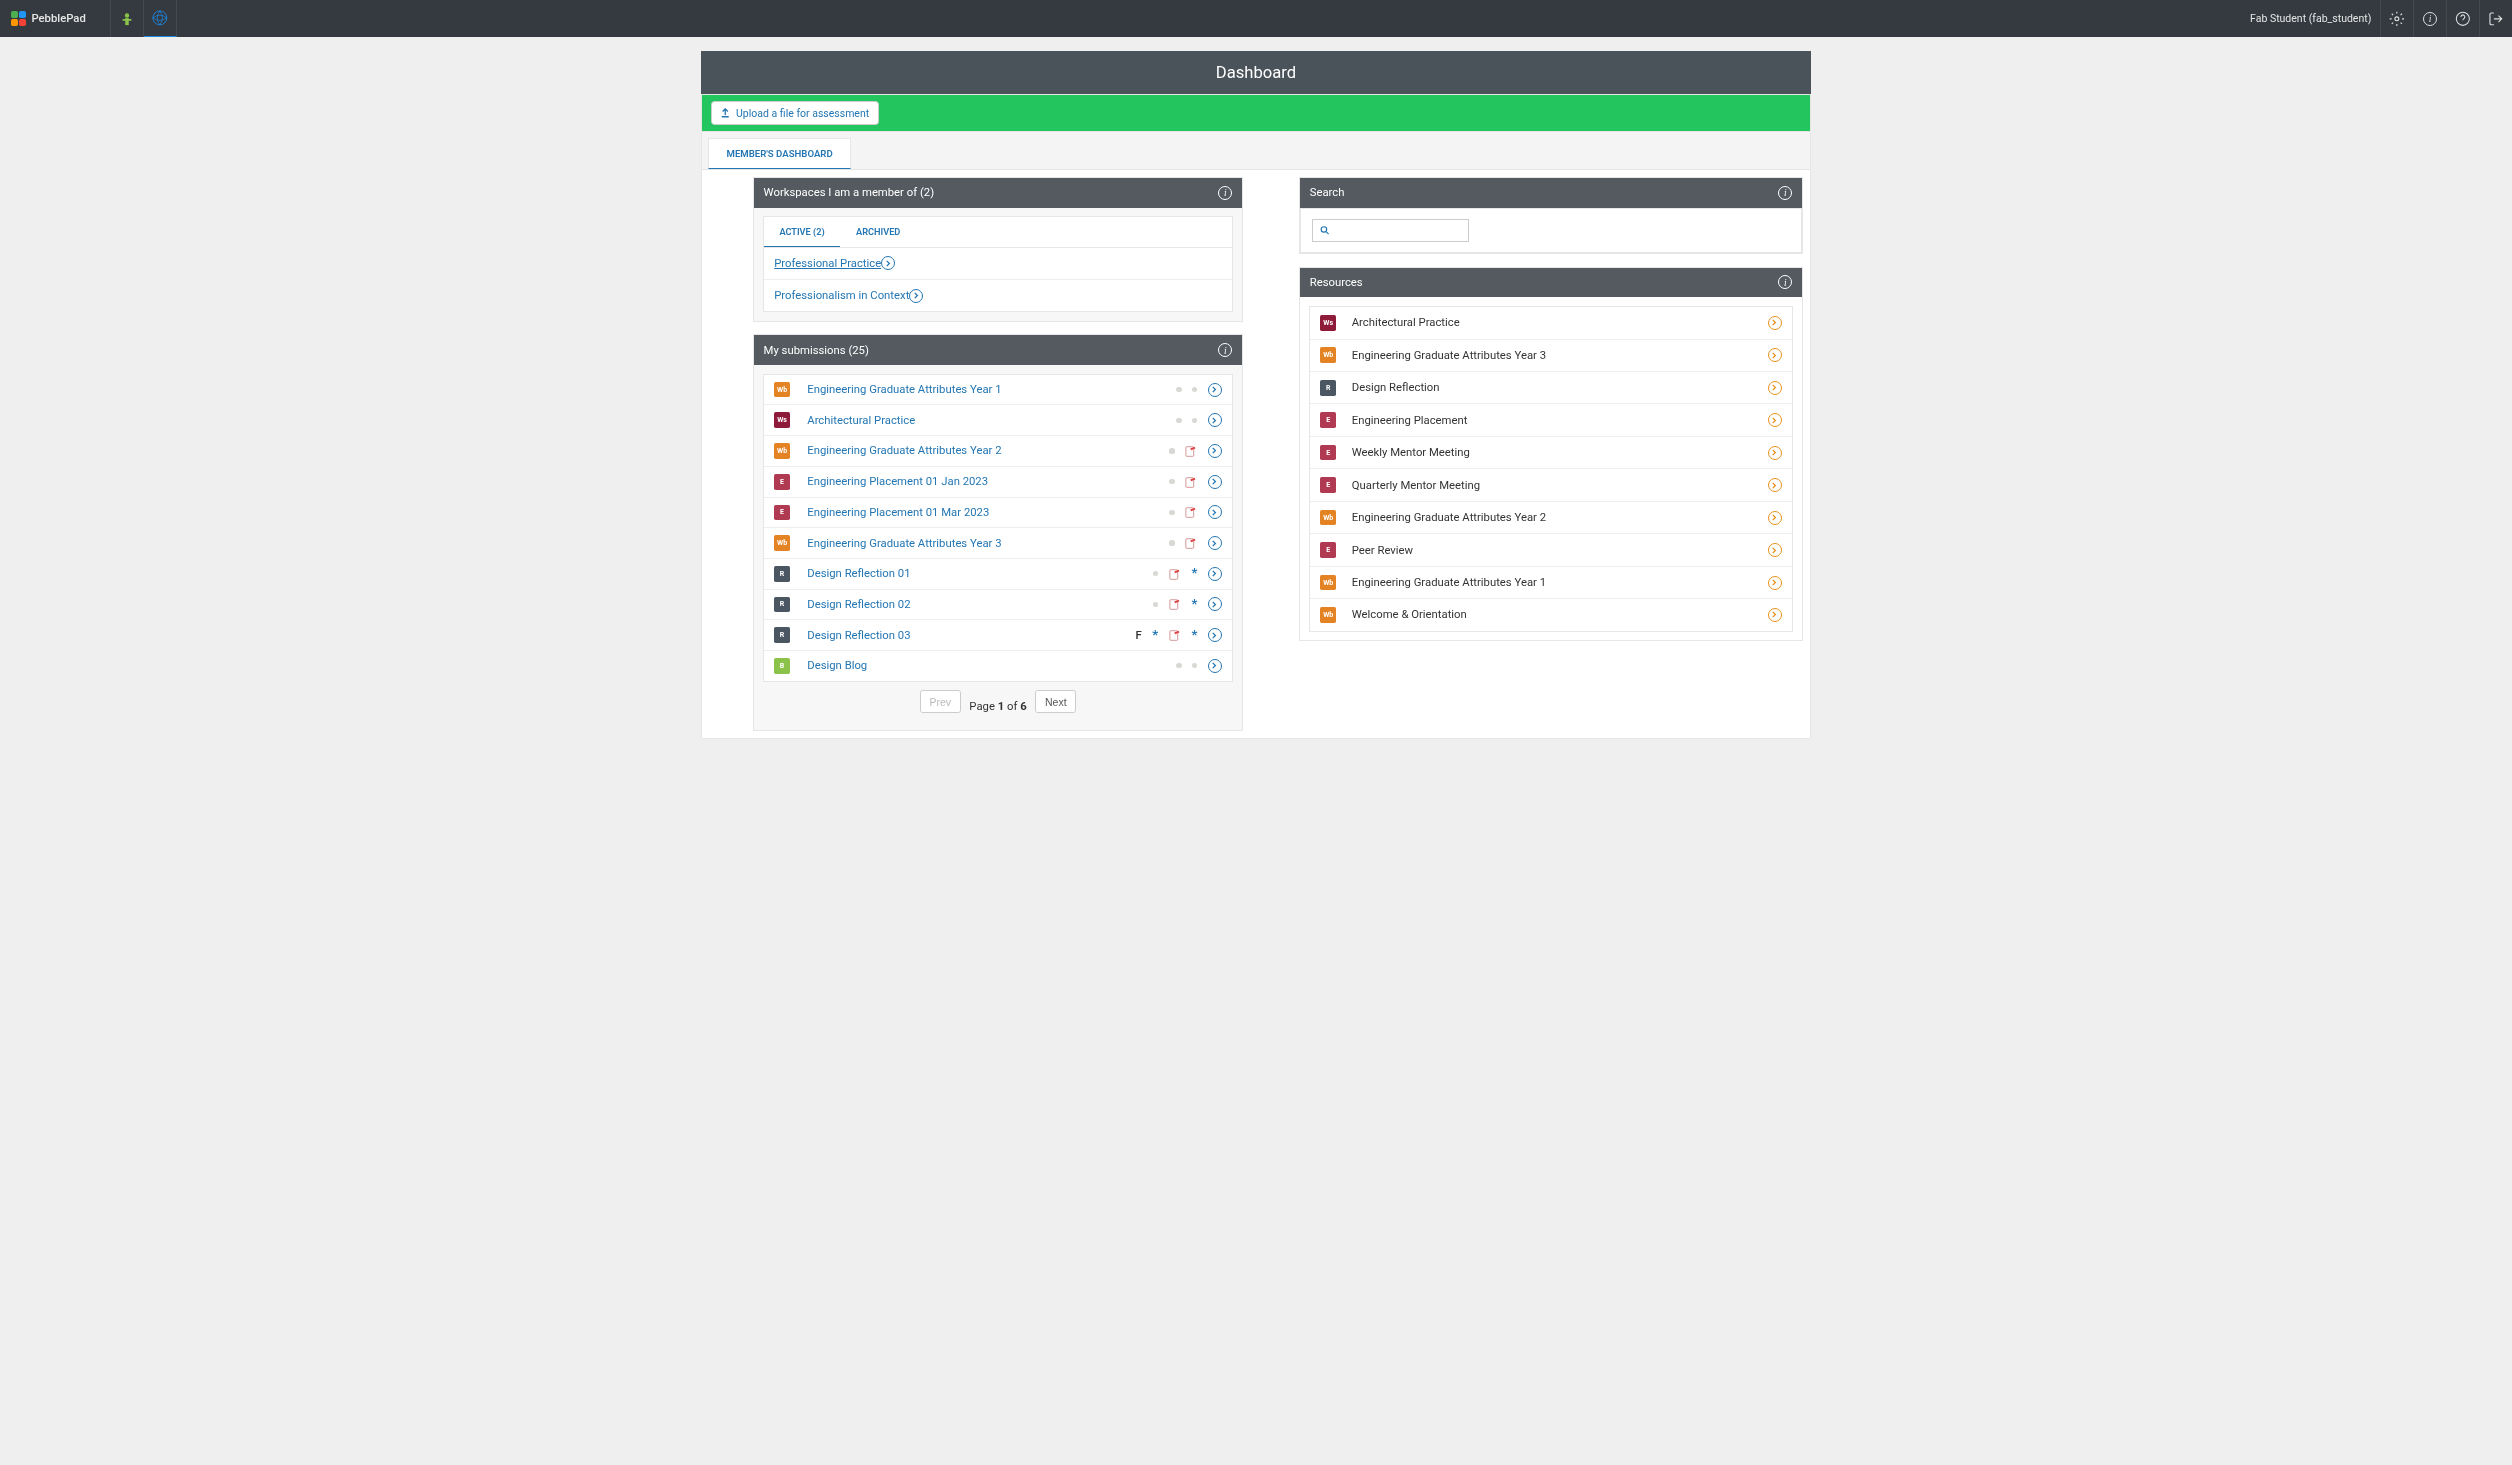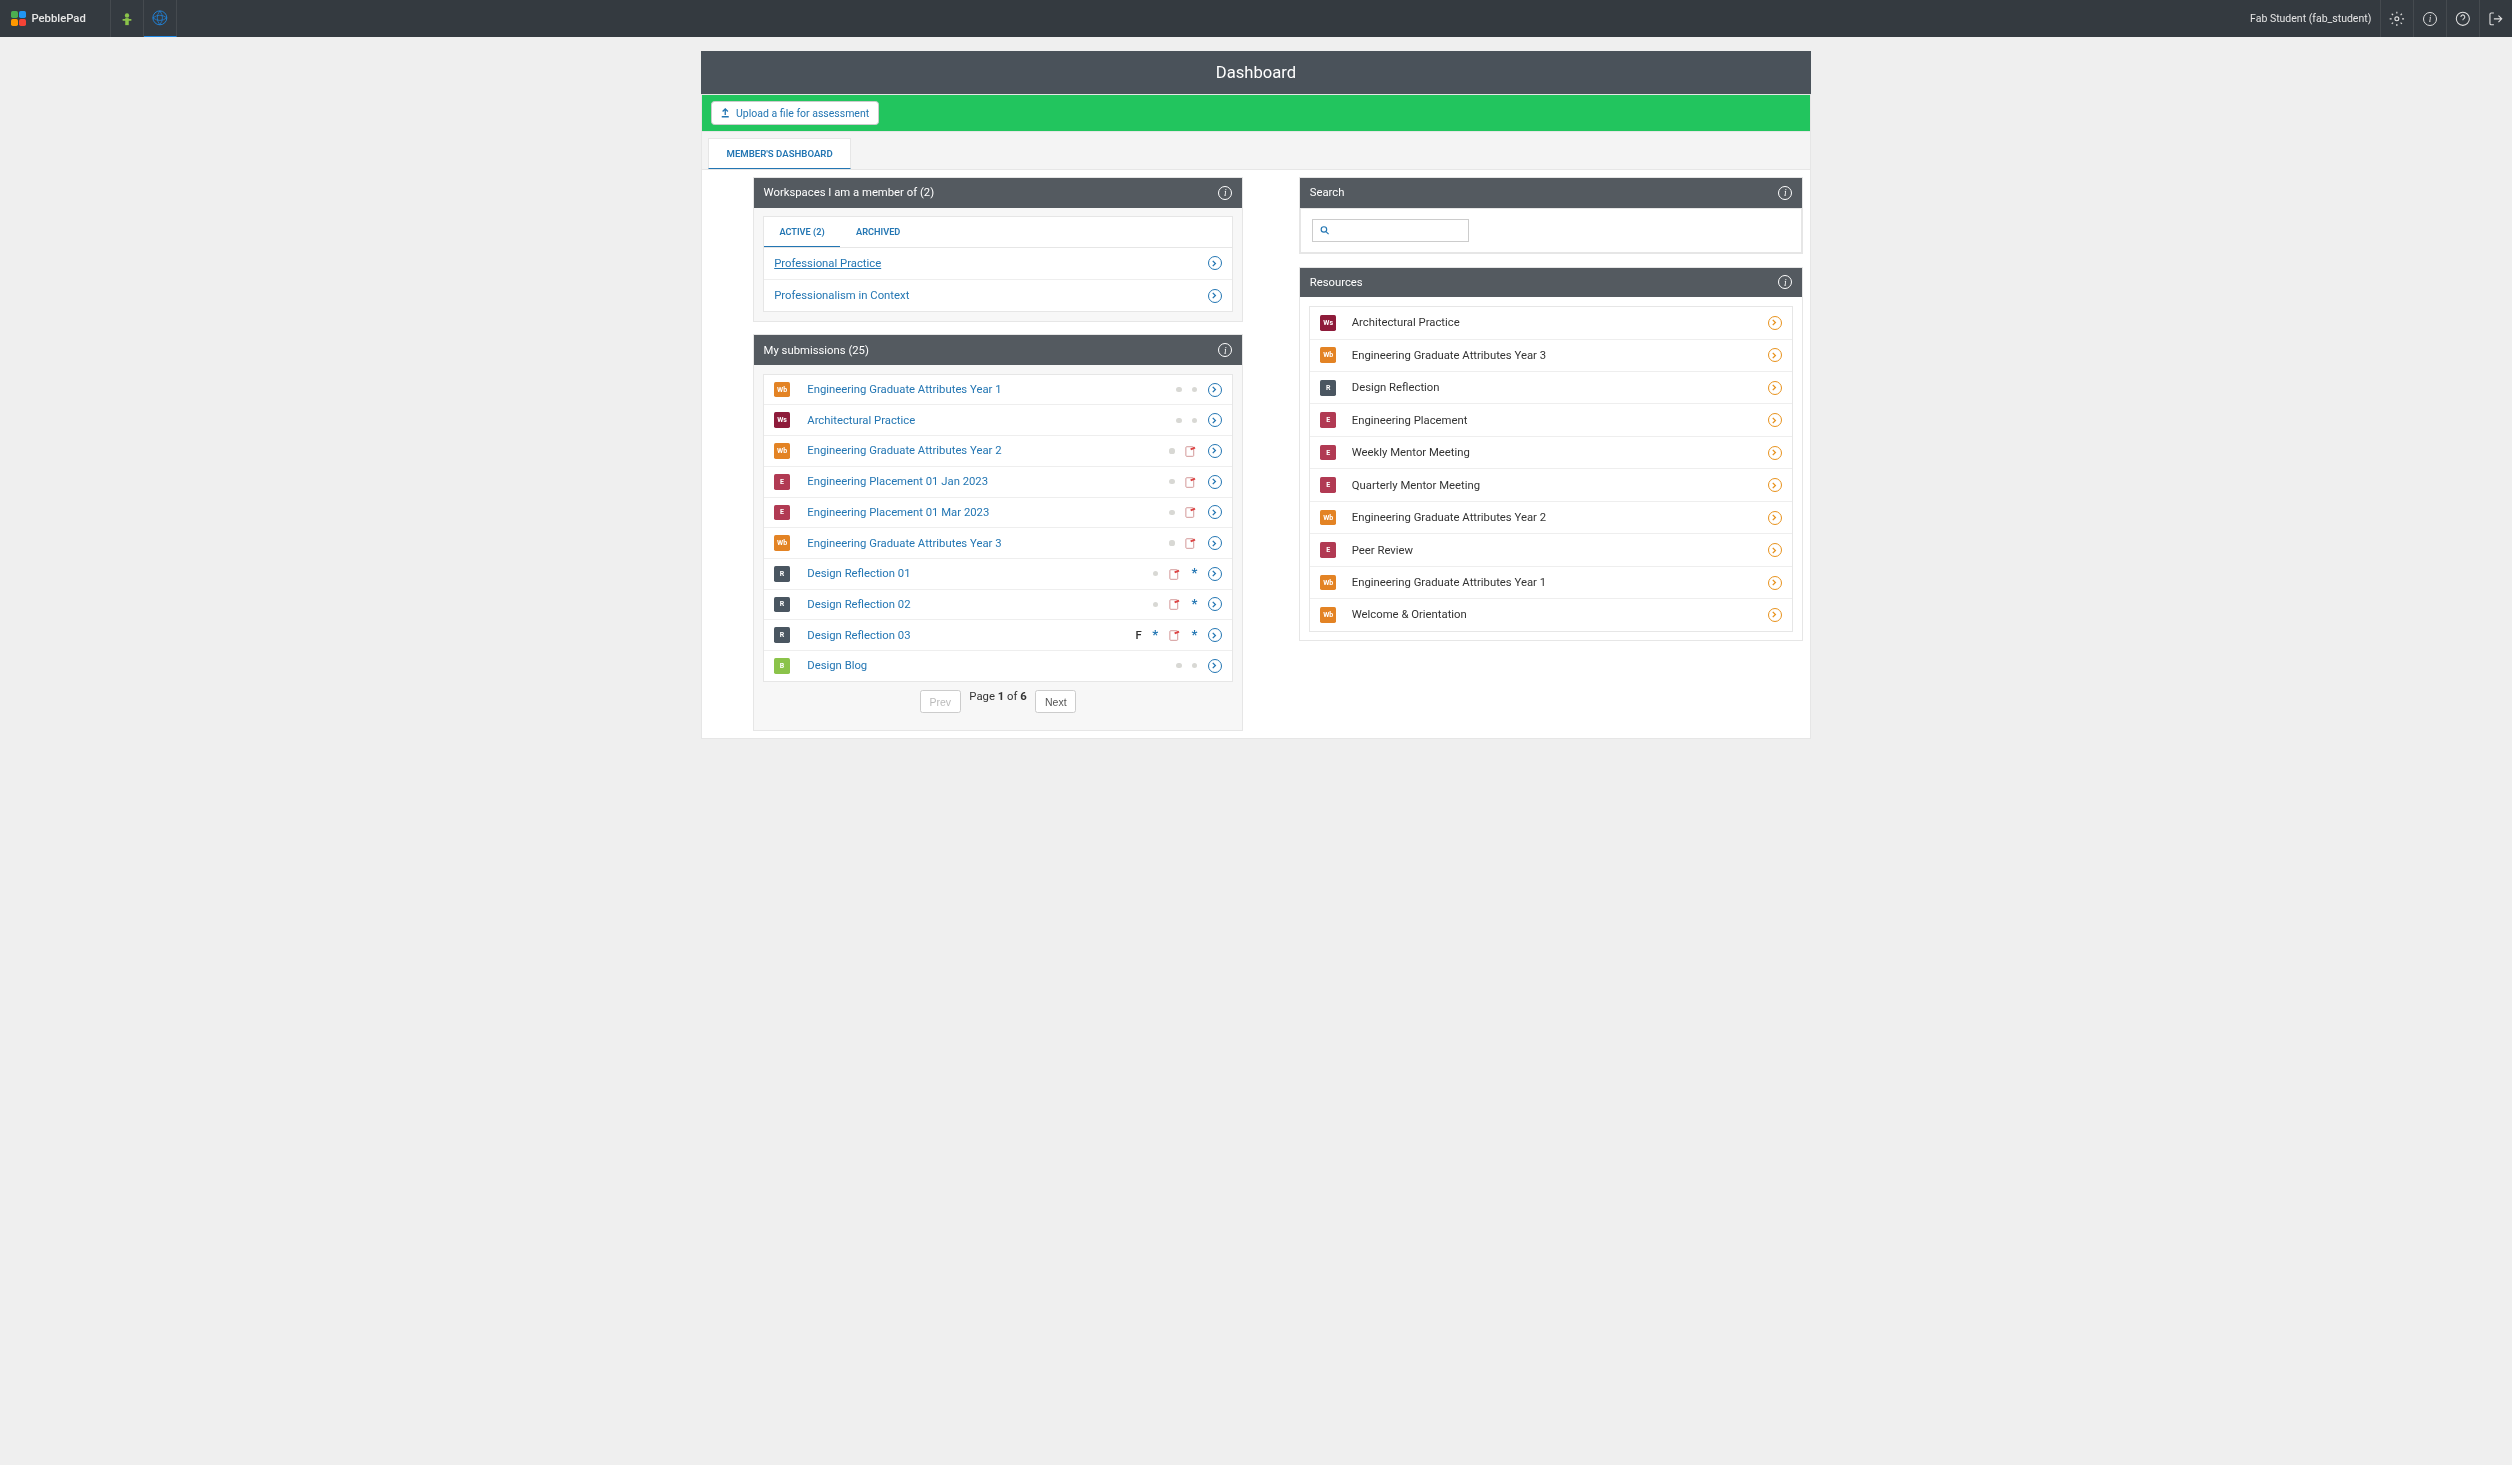--- a/index.html
+++ b/index.html
@@ -80,21 +80,21 @@
 .panel-body { padding:8.7px; background:#f7f7f7; }
 
 .sub-tabs { display:flex; background:#fff; border:0.9px solid #e6e6e6; border-bottom:none; }
 .sub-tab {
   padding:8.7px 15.7px; font-size:9.2px; font-weight:600; color:#2376b3; cursor:pointer;
 }
 .sub-tab.active { border-bottom:1.7px solid #2376b3; }
 
 .ws-list { background:#fff; border:0.9px solid #e6e6e6; }
 .ws-item {
-  padding:8.7px 10.5px; display:flex; justify-content:space-between; align-items:center;
+  padding:8.7px 10.5px; display:flex; justify-content:flex-start; align-items:center;
   border-bottom:0.9px solid #eee; cursor:pointer;
 }
 .ws-item:last-child{border-bottom:none;}
 .ws-item a { color:#2376b3; font-size:11.3px; }
 .ws-item a.underline { text-decoration:underline; }
 
 .sub-list { background:#fff; border:0.9px solid #e6e6e6; }
 .sub-row {
   display:flex; align-items:center; padding:7px 10.5px; border-bottom:0.9px solid #eee;
 }
@@ -103,21 +103,21 @@
   width:15.7px;height:15.7px;border-radius:1.7px;display:flex;align-items:center;justify-content:center;
   color:#fff; font-size:7px; font-weight:700; flex-shrink:0;
 }
 .sub-title { margin-left:17.4px; color:#2376b3; font-size:11.3px; cursor:pointer; flex:1;}
 .sub-right { display:flex;align-items:center;gap:10.5px; min-width:105px; justify-content:flex-end;}
 .grade-letter { font-size:11.3px; color:#333; font-weight:500; }
 .grey-dot { width:5.2px; height:5.2px; background:#d8d8d4; border-radius:50%; }
 .asterisk { color:#2376b3; font-size:13px; font-weight:700; line-height:8.7px;}
 .feedback-icon { width:12.2px;height:12.2px; }
 
-.pager { display:flex; align-items:flex-start; justify-content:center; gap:8.7px; padding:8.7px 0; font-size:11.3px;}
+.pager { display:flex; align-items:flex-end; justify-content:center; gap:8.7px; padding:8.7px 0; font-size:11.3px;}
 .pager-btn {
   background:#fff;border:0.9px solid #ccc; padding:4.4px 8.7px; border-radius:2.6px; font-size:10.5px; cursor:pointer; color:#555;
 }
 .pager-btn.disabled { color:#bbb; cursor:default;}
 
 .search-box-wrap{ padding:10.5px; background:#fff; border:0.9px solid #e6e6e6;}
 .search-box {
   width:157px; border:0.9px solid #ccc; padding:4.4px 7px; display:flex;align-items:center;
 }
 .search-box svg{margin-right:5.2px;}

